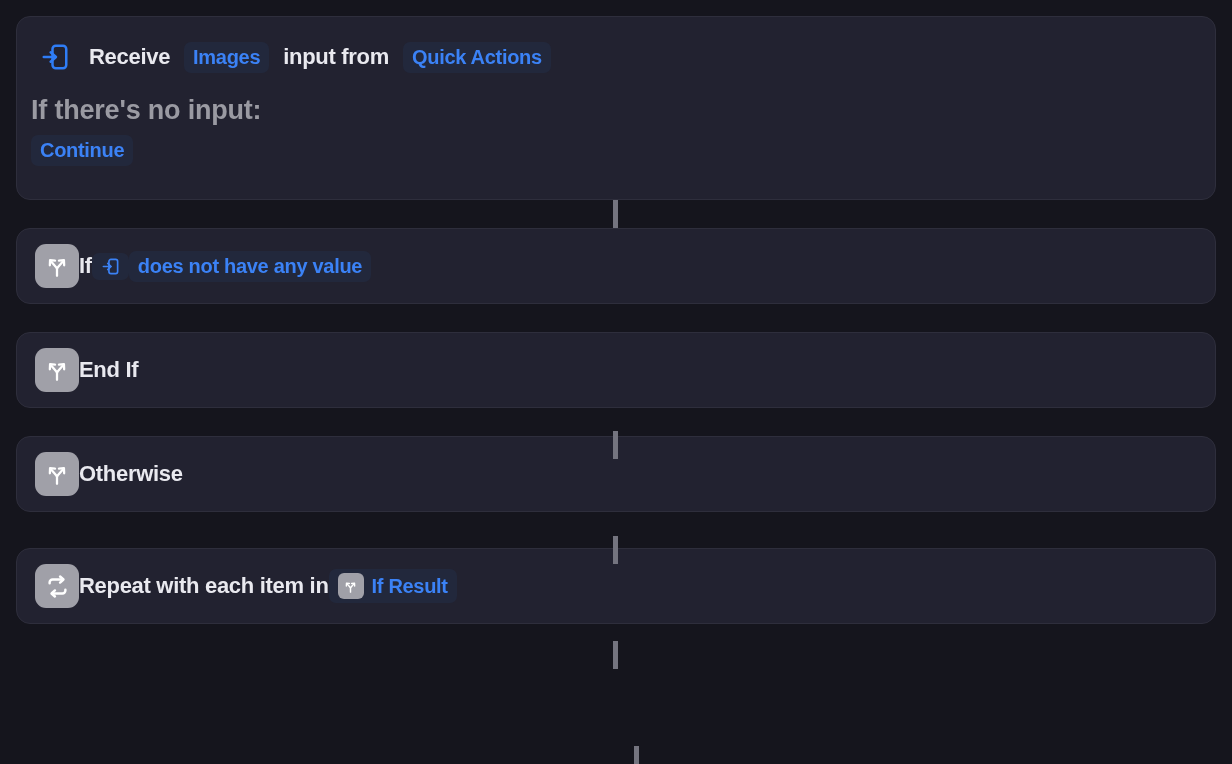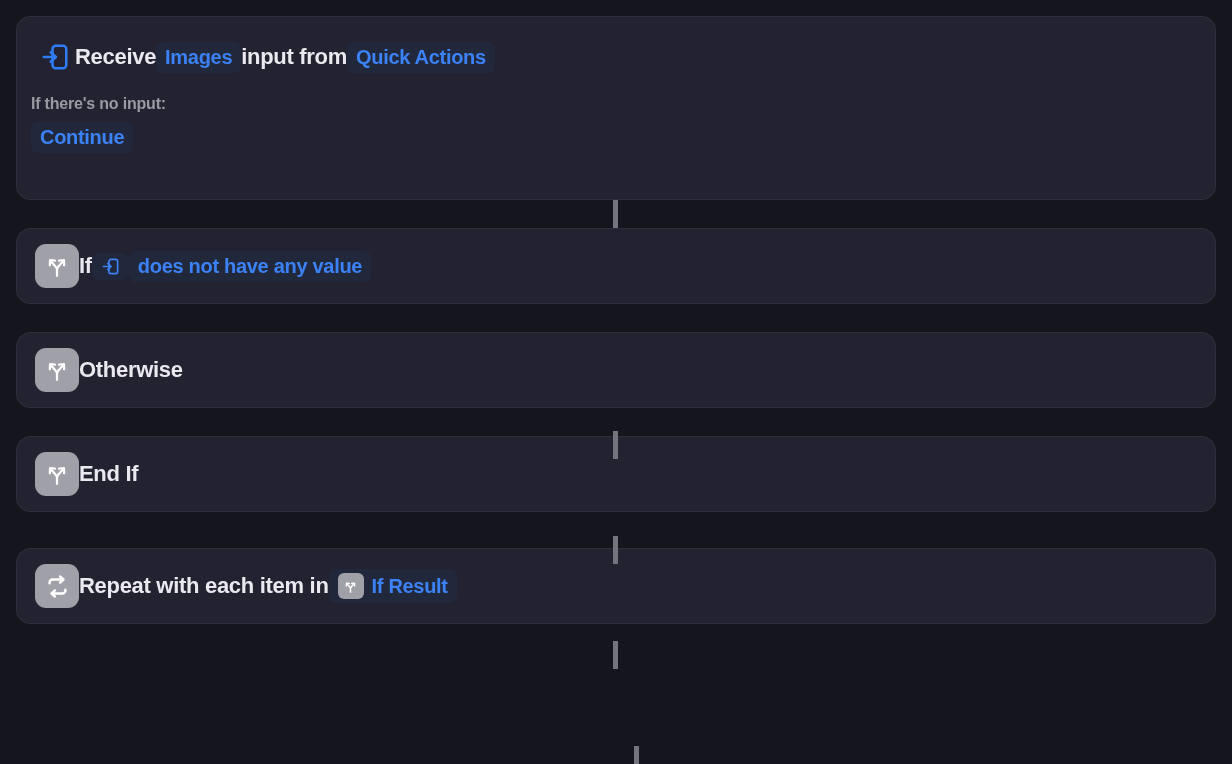--- a/index.html
+++ b/index.html
@@ -45,25 +45,26 @@
   
   #card-receive {
     height: 184px;
     align-items: flex-start;
     flex-direction: column;
     padding: 0;
   }
   .receive-row1 {
     display: flex;
     align-items: center;
+    gap: 14px;
     padding: 20px 18px 0 18px;
   }
   .receive-row2 {
     padding: 18px 0 0 14px;
-    font-size: 16px;
+    font-size: 27px;
     font-weight: bold;
     color: #9a9aa2;
     letter-spacing: -0.2px;
   }
   .receive-row3 { padding: 9px 0 0 14px; }
 
   
   .lbl {
     font-size: 22px;
     font-weight: bold;
@@ -188,36 +189,36 @@
     <div class="row-gap">
       <span class="icon-tile">
         <svg width="26" height="26" viewBox="0 0 24 24" fill="none" stroke="#ffffff" stroke-width="2.1" stroke-linecap="round" stroke-linejoin="round">
           <path d="M12 21v-7"></path>
           <path d="M12 14 6.2 7.4"></path>
           <path d="M12 14l5.8-6.6"></path>
           <path d="M5.4 11.3 5.6 6.6l4.6.5"></path>
           <path d="M18.6 11.3l-.2-4.7-4.6.5"></path>
         </svg>
       </span>
-      <span class="lbl">Otherwise</span>
+      <span class="lbl">End If</span>
     </div>
   </div>
 
   <div class="card" style="height:76px; margin-top:28px;">
     <div class="row-gap">
       <span class="icon-tile">
         <svg width="26" height="26" viewBox="0 0 24 24" fill="none" stroke="#ffffff" stroke-width="2.1" stroke-linecap="round" stroke-linejoin="round">
           <path d="M12 21v-7"></path>
           <path d="M12 14 6.2 7.4"></path>
           <path d="M12 14l5.8-6.6"></path>
           <path d="M5.4 11.3 5.6 6.6l4.6.5"></path>
           <path d="M18.6 11.3l-.2-4.7-4.6.5"></path>
         </svg>
       </span>
-      <span class="lbl">End If</span>
+      <span class="lbl">Otherwise</span>
     </div>
   </div>
 
   <div class="card" style="height:76px; margin-top:36px;">
     <div class="row-gap">
 
       <span class="icon-tile">
         <svg width="27" height="27" viewBox="0 0 24 24" fill="none" stroke="#ffffff" stroke-width="2.2" stroke-linecap="round" stroke-linejoin="round">
           <path d="M5 9.2V8.4a2.6 2.6 0 0 1 2.6-2.6h9.1"></path>
           <path d="M14.3 3.1 17.3 5.8l-3 2.7"></path>

